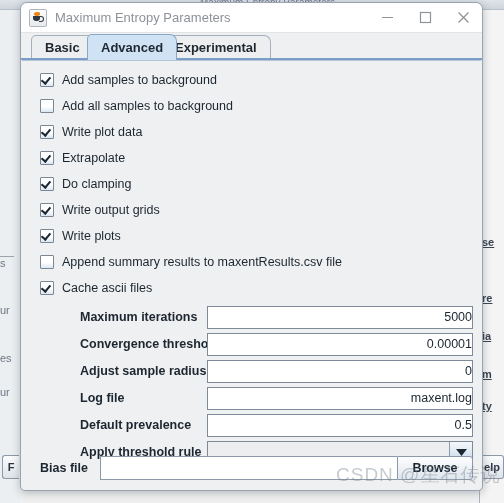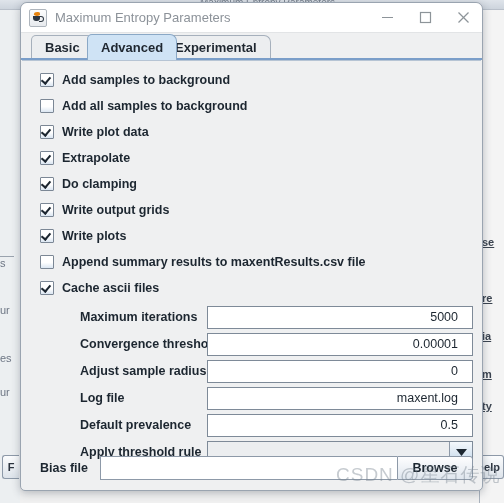--- a/index.html
+++ b/index.html
@@ -263,21 +263,21 @@
     position: absolute;
     left: 2px; top: 1px;
     width: 4px; height: 7px;
     border: solid #1c2630;
     border-width: 0 2px 2px 0;
     transform: rotate(40deg);
   }
   .checkrow .lbl {
     margin-left: 8px;
     font-size: 12.5px;
-    font-weight: bold;
+    font-weight: normal;
     color: #1c2630;
     white-space: nowrap;
   }
 
   
   .fieldrow {
     position: absolute;
     left: 18px;
     right: 8px;
     height: 26px;
@@ -295,21 +295,21 @@
   }
   .textfield {
     flex: 1 1 auto;
     height: 23px;
     background: #ffffff;
     border: 1px solid #7e8a98;
     box-sizing: border-box;
     display: flex;
     align-items: center;
     justify-content: flex-end;
-    padding-right: 14px;
+    padding-right: 0;
     font-size: 12.5px;
     color: #1c2630;
     overflow: hidden;
   }
   .combobox {
     flex: 1 1 auto;
     height: 23px;
     background: #eceef0;
     border: 1px solid #7e8a98;
     box-sizing: border-box;

